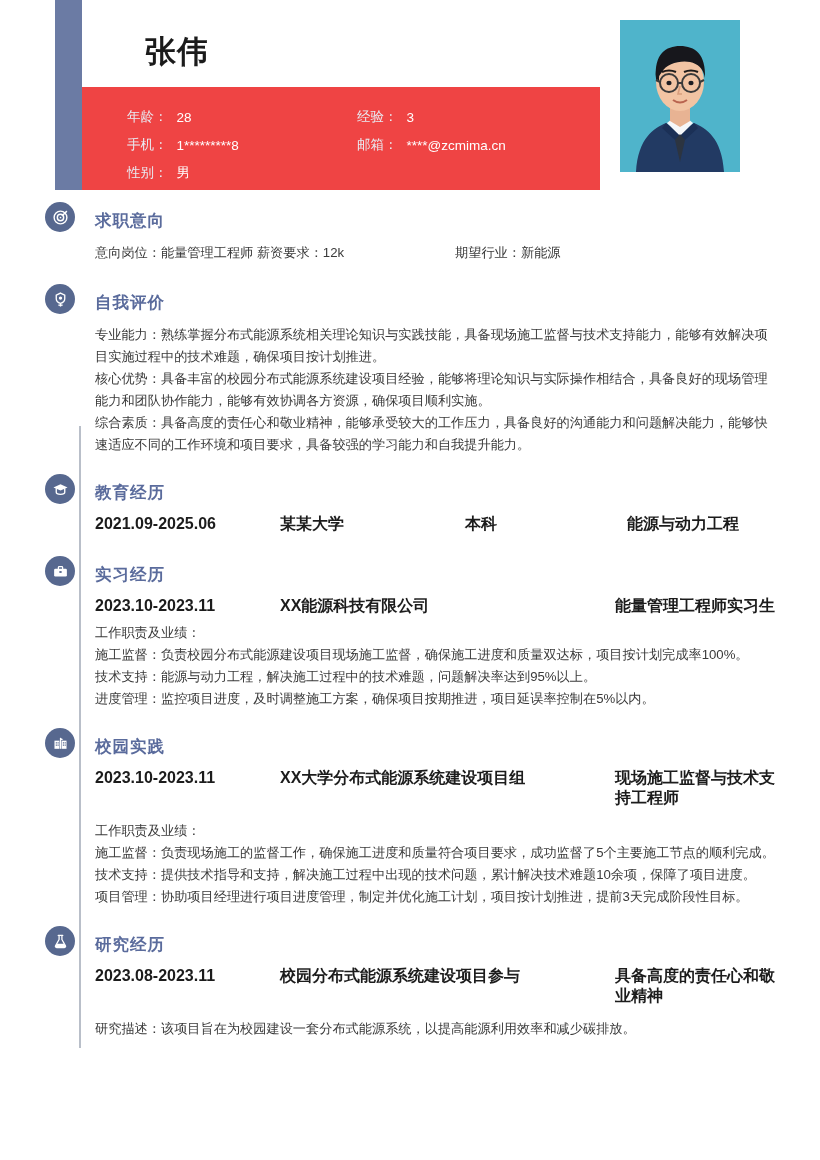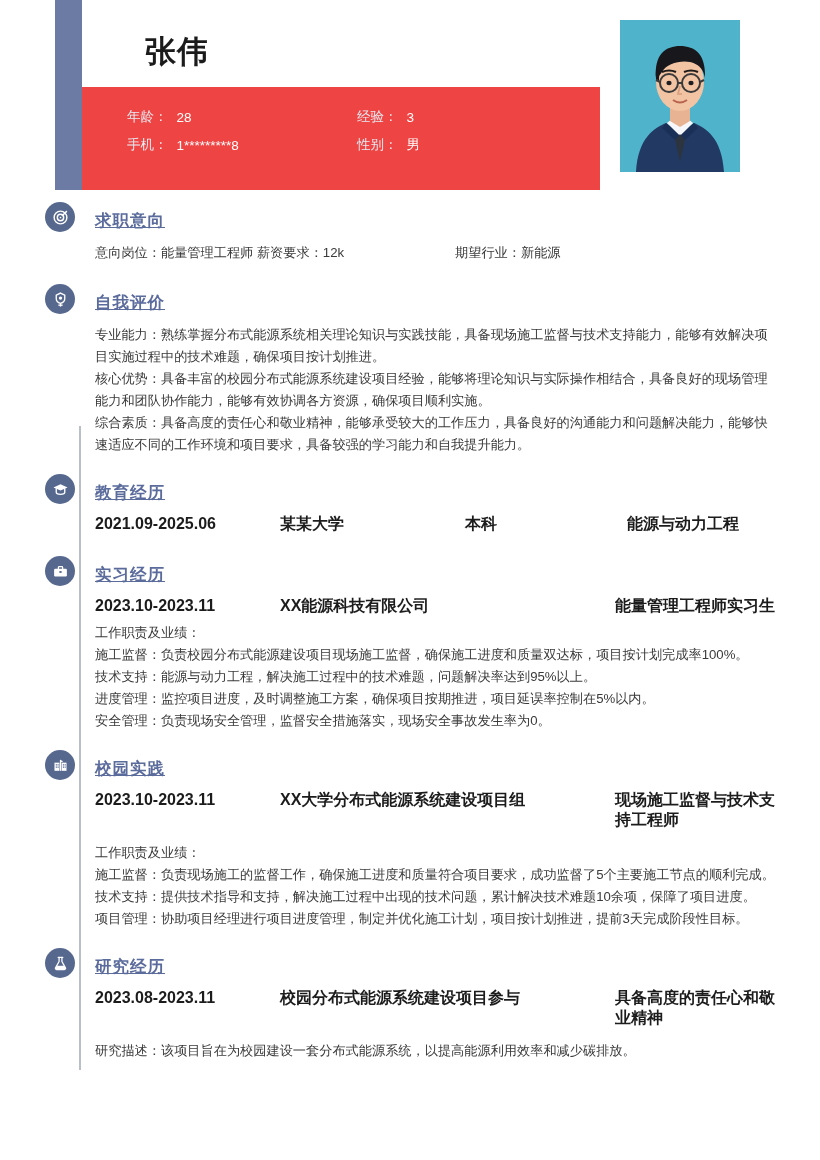--- a/index.html
+++ b/index.html
@@ -127,21 +127,20 @@
     display: flex;
     align-items: center;
     justify-content: center;
   }
   .sec-icon svg { display: block; }
   .sec-title {
     font-size: 16.5px;
     font-weight: bold;
     color: #5a6b9c;
     letter-spacing: 1px;
-    text-decoration: underline;
   }
   .sec-body {
     font-size: 13.2px;
     line-height: 22px;
     color: #3a3a3a;
   }
   .sec-body p {
     margin: 0;
   }
   .oneline {
@@ -190,20 +189,24 @@
       </div>
       <div class="info-item">
         <span class="info-label">经验：</span>
         <span class="info-value">3</span>
       </div>
       <div class="info-item">
         <span class="info-label">手机：</span>
         <span class="info-value">1*********8</span>
       </div>
       <div class="info-item">
+        <span class="info-label">邮箱：</span>
+        <span class="info-value">****@zcmima.cn</span>
+      </div>
+      <div class="info-item">
         <span class="info-label">性别：</span>
         <span class="info-value">男</span>
       </div>
     </div>
   </div>
 
   <div class="photo">
     <svg width="120" height="152" viewBox="0 0 120 152">
       <rect x="0" y="0" width="120" height="152" fill="#4fb4cb"></rect>
 
@@ -321,21 +324,20 @@
       <div class="entry-row">
         <div class="entry-date">2023.10-2023.11</div>
         <div class="entry-org">XX能源科技有限公司</div>
         <div class="entry-role">能量管理工程师实习生</div>
       </div>
       <div class="detail-lines">
         <p>工作职责及业绩：</p>
         <p>施工监督：负责校园分布式能源建设项目现场施工监督，确保施工进度和质量双达标，项目按计划完成率100%。</p>
         <p>技术支持：能源与动力工程，解决施工过程中的技术难题，问题解决率达到95%以上。</p>
         <p>进度管理：监控项目进度，及时调整施工方案，确保项目按期推进，项目延误率控制在5%以内。</p>
-        <p>安全管理：负责现场安全管理，监督安全措施落实，现场安全事故发生率为0。</p>
       </div>
     </div>
     <div class="sec-spacer"></div>
   </div>
 
   <div class="section">
     <div class="sec-head">
       <div class="sec-icon">
         <svg width="17" height="17" viewBox="0 0 24 24" fill="none" stroke="#ffffff" stroke-width="1.6">
           <rect x="3.5" y="8" width="7" height="11.5" fill="#ffffff" stroke="none"></rect>

